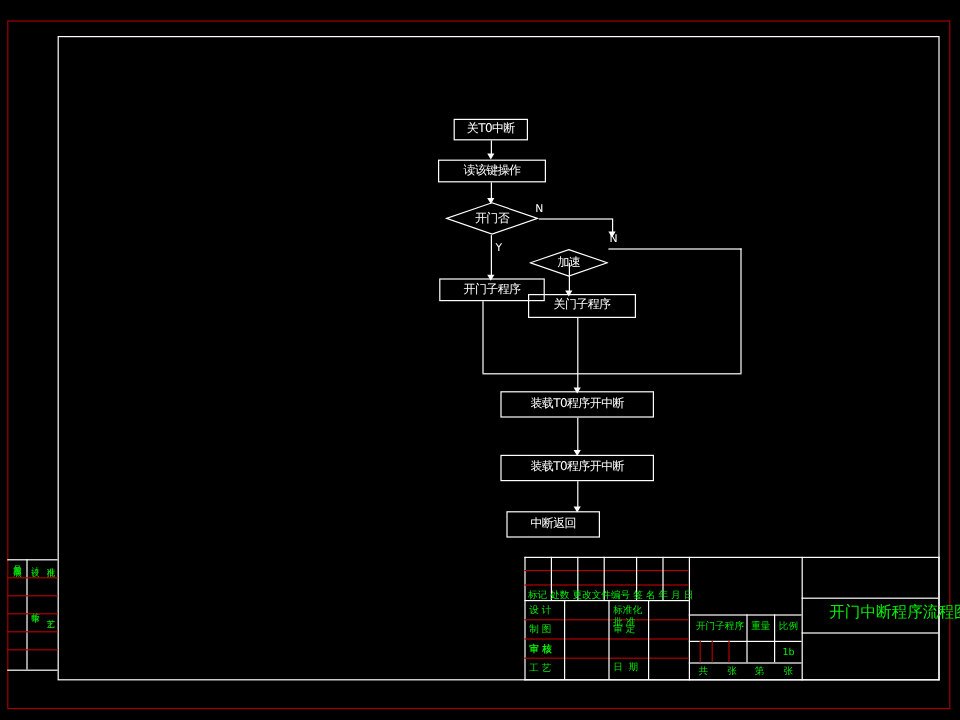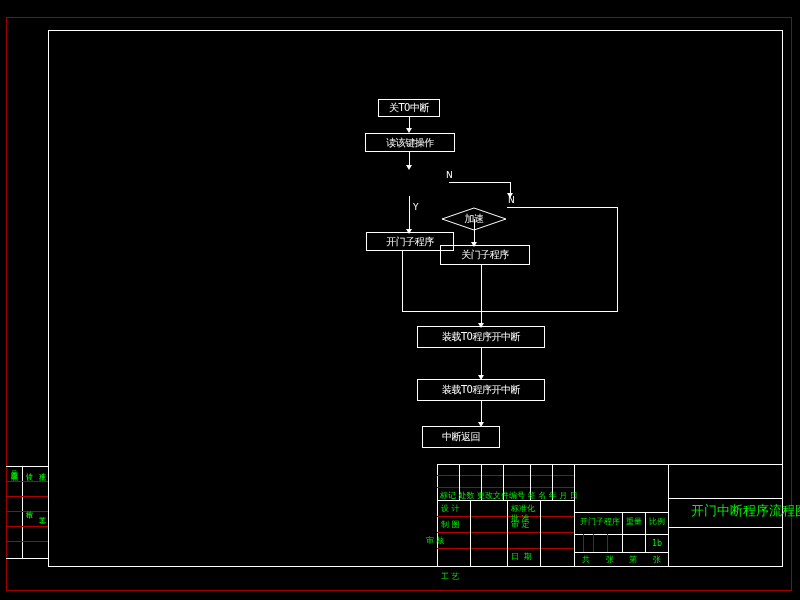--- a/index.html
+++ b/index.html
@@ -156,20 +156,28 @@
   </div>
   <div class="vline" style="left:409px; top:117px; height:14px;"></div>
   <div class="arrow-down" style="left:406px; top:128px;"></div>
 
   <div class="box" style="left:365px; top:133px; width:90px; height:19px;">
     <span>读该键操作</span>
   </div>
   <div class="vline" style="left:409px; top:152px; height:16px;"></div>
   <div class="arrow-down" style="left:406px; top:165px;"></div>
 
+  <div class="diamond-wrap" style="left:371px; top:168px; width:78px; height:28px;">
+    <svg class="diamond-shape" width="78" height="28" viewBox="0 0 78 28">
+      <polygon points="39,1 77,14 39,27 1,14" fill="none" stroke="#ffffff" stroke-width="1"></polygon>
+    </svg>
+    <div class="diamond-label">
+      <span>开门否</span>
+    </div>
+  </div>
 
   <div class="hline" style="left:449px; top:182px; width:61px;"></div>
   <div class="vline" style="left:510px; top:182px; height:14px;"></div>
   <div class="arrow-down" style="left:507px; top:193px;"></div>
   <div class="edge-label" style="left:446px; top:171px;">N</div>
 
   <div class="vline" style="left:409px; top:196px; height:36px;"></div>
   <div class="arrow-down" style="left:406px; top:229px;"></div>
   <div class="edge-label" style="left:413px; top:203px;">Y</div>
 
@@ -239,22 +247,22 @@
 
   <div class="tb-line-r" style="left:437px; top:516px; width:137px; height:1px;"></div>
   <div class="tb-line-r" style="left:437px; top:532px; width:137px; height:1px;"></div>
   <div class="tb-line-r" style="left:437px; top:548px; width:137px; height:1px;"></div>
   <div class="tb-line-w" style="left:470px; top:500px; width:1px; height:66px;"></div>
   <div class="tb-line-w" style="left:507px; top:500px; width:1px; height:66px;"></div>
   <div class="tb-line-w" style="left:540px; top:500px; width:1px; height:66px;"></div>
 
   <div class="tb-text" style="left:441px; top:505px;text-align:right;">设 计</div>
   <div class="tb-text" style="left:441px; top:521px;">制 图</div>
-  <div class="tb-text" style="left:426px; top:537px;">审 核</div>
-  <div class="tb-text" style="left:441px; top:573px;text-align:right;">工 艺</div>
+  <div class="tb-text" style="left:441px; top:537px;font-weight:bold;">审 核</div>
+  <div class="tb-text" style="left:441px; top:553px;text-align:right;">工 艺</div>
 
   <div class="tb-text" style="left:511px; top:505px;">标准化</div>
   <div class="tb-text" style="left:511px; top:521px;">审 定</div>
   <div class="tb-text" style="left:511px; top:515px;">批 准</div>
   <div class="tb-text" style="left:511px; top:553px;font-family:Liberation Mono, monospace;">日 期</div>
 
   <div class="tb-line-w" style="left:574px; top:512px; width:94px; height:1px;"></div>
   <div class="tb-line-w" style="left:574px; top:534px; width:94px; height:1px;"></div>
   <div class="tb-line-w" style="left:574px; top:552px; width:94px; height:1px;"></div>
   <div class="tb-line-w" style="left:622px; top:512px; width:1px; height:40px;"></div>

